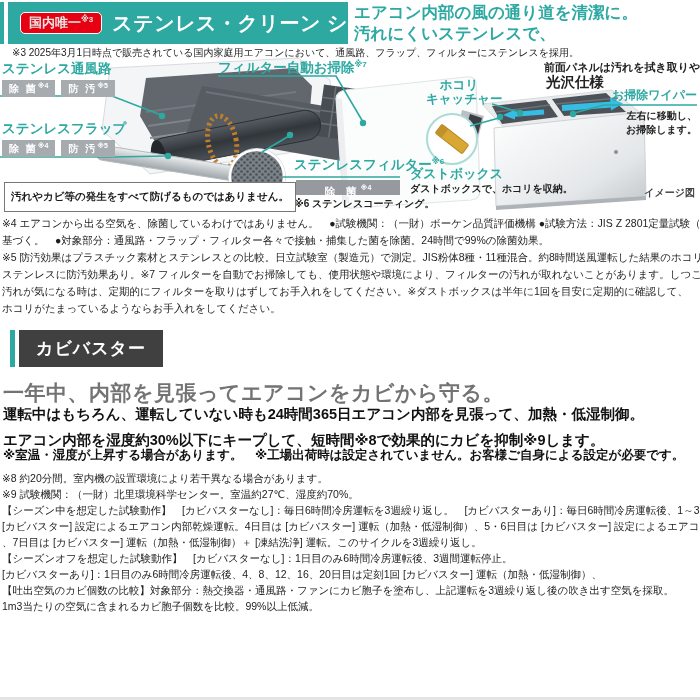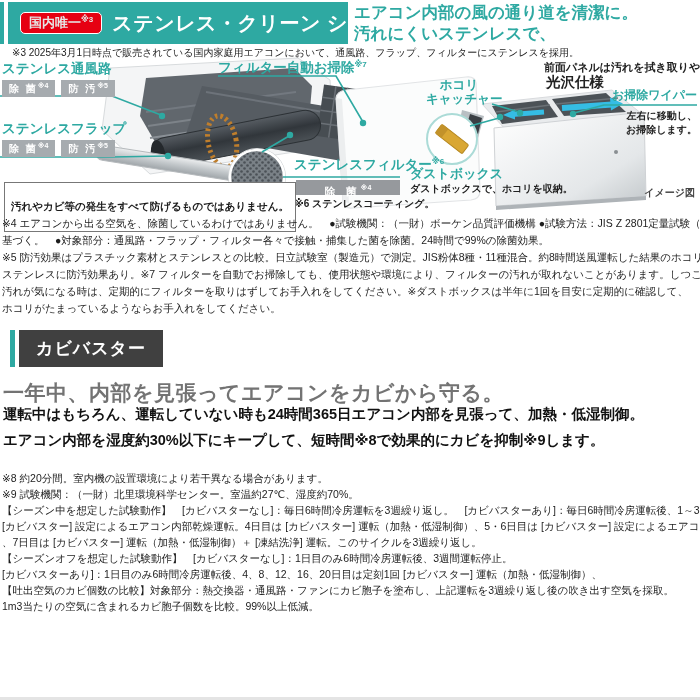--- a/index.html
+++ b/index.html
@@ -22,21 +22,21 @@
   .dlabel{position:absolute;font-weight:bold;color:#2EA9A2;white-space:nowrap;}
   .badge-row{position:absolute;white-space:nowrap;}
   .gbadge{display:inline-block;background:#a6abaf;color:#fff;font-size:10px;font-weight:bold;
           padding:2px 7px;margin-right:6px;line-height:1.15;letter-spacing:2px;}
   .gbadge sup{font-size:7px;letter-spacing:0;}
   .filter-badge-bar{position:absolute;left:296px;top:124px;width:104px;height:15px;background:#96999d;
           color:#fff;font-size:10.5px;font-weight:bold;text-align:center;line-height:15px;letter-spacing:4px;}
   .filter-badge-bar sup{font-size:7px;letter-spacing:0;}
   .smallnote{position:absolute;font-size:10px;font-weight:600;color:#222;white-space:nowrap;}
   .caution-box{position:absolute;left:4px;top:126px;border:1px solid #777;background:#fff;
-          font-size:10.5px;font-weight:600;padding:17px 6px;white-space:nowrap;}
+          font-size:10.5px;font-weight:600;padding:7px 6px;white-space:nowrap;}
   
   .notes{position:absolute;left:2px;width:696px;font-size:10.5px;font-weight:500;
          line-height:17px;color:#1c1c1c;}
   .notes div{white-space:nowrap;}
   #notes1{top:215px;}
   #kabi-accent{position:absolute;left:10px;top:330px;width:5px;height:37px;background:#2EA9A2;}
   #kabi-badge{position:absolute;left:19px;top:330px;height:37px;background:#404040;color:#fff;
       font-size:17px;font-weight:bold;line-height:37px;padding:0 17px;letter-spacing:1px;}
   #kabi-heading{position:absolute;left:3px;top:379px;font-size:21px;font-weight:bold;color:#737373;
       letter-spacing:.5px;white-space:nowrap;}
@@ -217,20 +217,21 @@
     <div>ホコリがたまっているようならお手入れをしてください。</div>
   </div>
 
   <div id="kabi-accent"></div>
   <div id="kabi-badge">カビバスター</div>
   <div id="kabi-heading">一年中、内部を見張ってエアコンをカビから守る。</div>
   <div id="kabi-body">
     <div>運転中はもちろん、運転していない時も24時間365日エアコン内部を見張って、加熱・低湿制御。</div>
     <div>エアコン内部を湿度約30%以下にキープして、短時間※8で効果的にカビを抑制※9します。</div>
   </div>
+  <div id="kabi-note">※室温・湿度が上昇する場合があります。　※工場出荷時は設定されていません。お客様ご自身による設定が必要です。</div>
   <div id="kabi-foot" class="notes">
     <div>※8 約20分間。室内機の設置環境により若干異なる場合があります。</div>
     <div>※9 試験機関：（一財）北里環境科学センター。室温約27℃、湿度約70%。</div>
     <div>【シーズン中を想定した試験動作】　[カビバスターなし]：毎日6時間冷房運転を3週繰り返し。　[カビバスターあり]：毎日6時間冷房運転後、1～3日目までは</div>
     <div>[カビバスター] 設定によるエアコン内部乾燥運転。4日目は [カビバスター] 運転（加熱・低湿制御）、5・6日目は [カビバスター] 設定によるエアコン内部乾燥運転</div>
     <div>、7日目は [カビバスター] 運転（加熱・低湿制御）＋ [凍結洗浄] 運転。このサイクルを3週繰り返し。</div>
     <div>【シーズンオフを想定した試験動作】　[カビバスターなし]：1日目のみ6時間冷房運転後、3週間運転停止。</div>
     <div>[カビバスターあり]：1日目のみ6時間冷房運転後、4、8、12、16、20日目は定刻1回 [カビバスター] 運転（加熱・低湿制御）、</div>
     <div>【吐出空気のカビ個数の比較】対象部分：熱交換器・通風路・ファンにカビ胞子を塗布し、上記運転を3週繰り返し後の吹き出す空気を採取。</div>
     <div>1m3当たりの空気に含まれるカビ胞子個数を比較。99%以上低減。</div>

